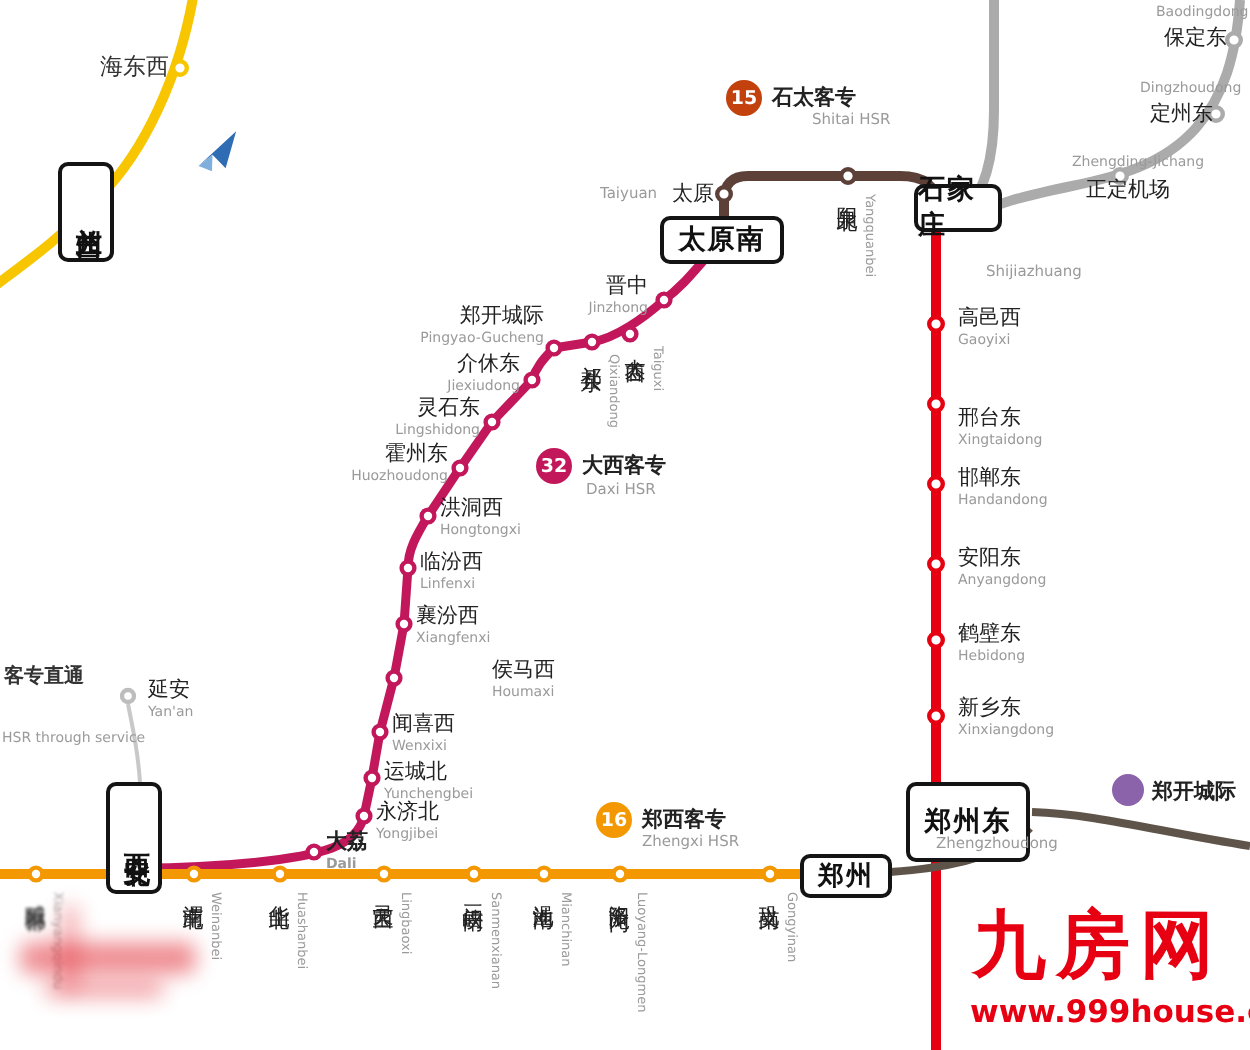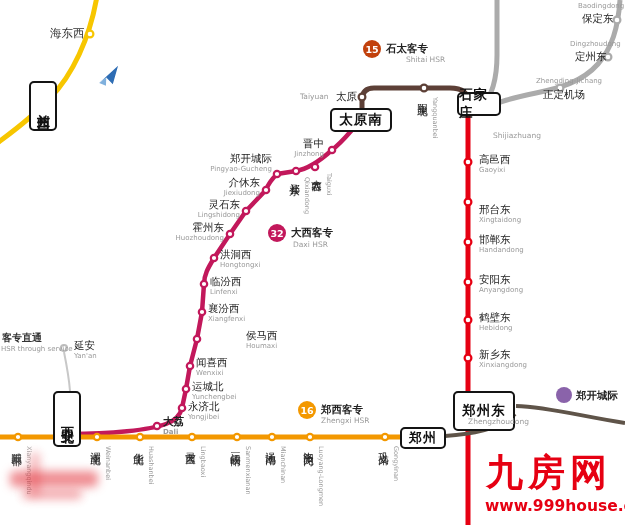--- a/index.html
+++ b/index.html
@@ -21,21 +21,21 @@
   .box.vert span{writing-mode:vertical-rl;text-orientation:upright;letter-spacing:2px;font-size:13px;}
   .badge{position:absolute;width:18px;height:18px;border-radius:50%;display:flex;align-items:center;
          justify-content:center;color:#fff;font-size:9.5px;font-weight:700;z-index:4;}
   .linename{position:absolute;font-size:10.5px;font-weight:700;color:#222;white-space:nowrap;z-index:4;}
   .wm-name{position:absolute;left:486px;top:448px;font-size:37px;font-weight:800;color:#e60012;
            letter-spacing:5px;z-index:6;}
   .wm-url{position:absolute;left:485px;top:497px;font-size:15.5px;font-weight:700;color:#e60012;z-index:6;}
   .blur{position:absolute;background:rgba(224,30,40,.5);filter:blur(5px);border-radius:5px;z-index:5;}
   .blurred-lbl{filter:blur(.7px);opacity:.85;}
   .note1{position:absolute;left:2px;top:331px;font-size:10px;font-weight:700;color:#333;z-index:3;}
-  .note2{position:absolute;left:1px;top:345px;font-size:7px;color:#9a9a9a;z-index:3;}
+  .note2{position:absolute;left:1px;top:365px;font-size:7px;color:#9a9a9a;z-index:3;}
   .plane{position:absolute;left:96px;top:66px;transform:rotate(-12deg);z-index:3;}
 </style>
 </head>
 <body>
 
 <div class="map">
 
   <svg class="rail" width="625" height="525" viewBox="0 0 625 525">
 
     <path d="M97,-4 C90,38 72,76 50,98 C32,118 12,132 -4,144" fill="none" stroke="#f7c600" stroke-width="5"></path>

